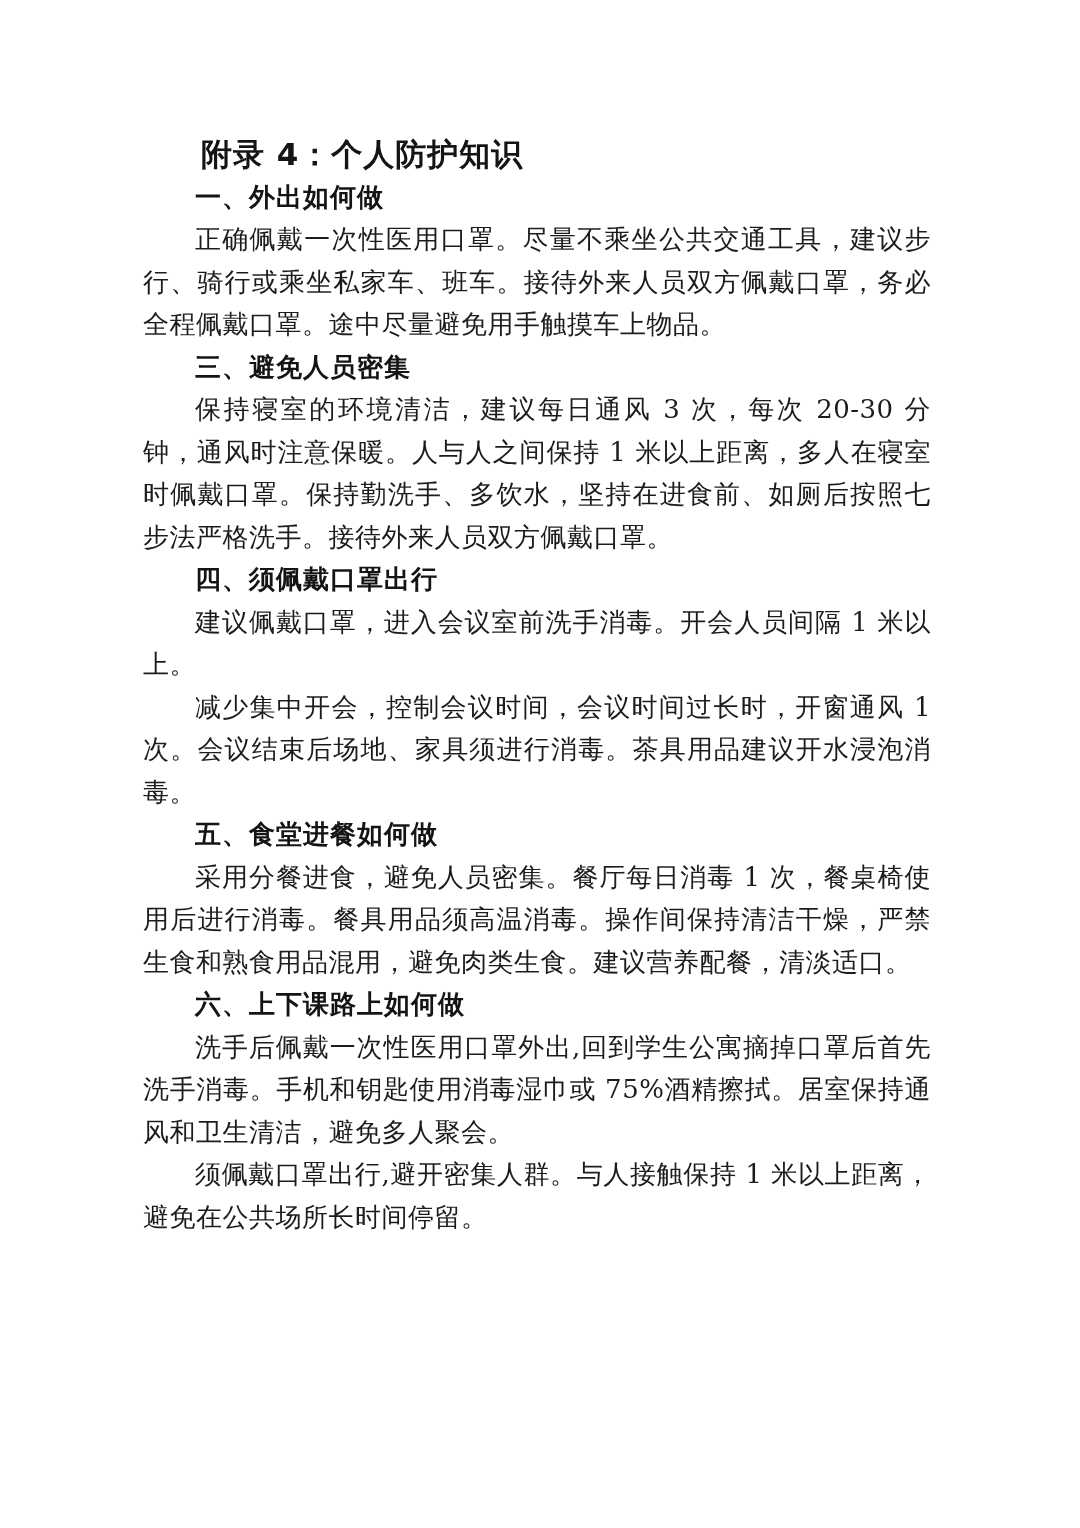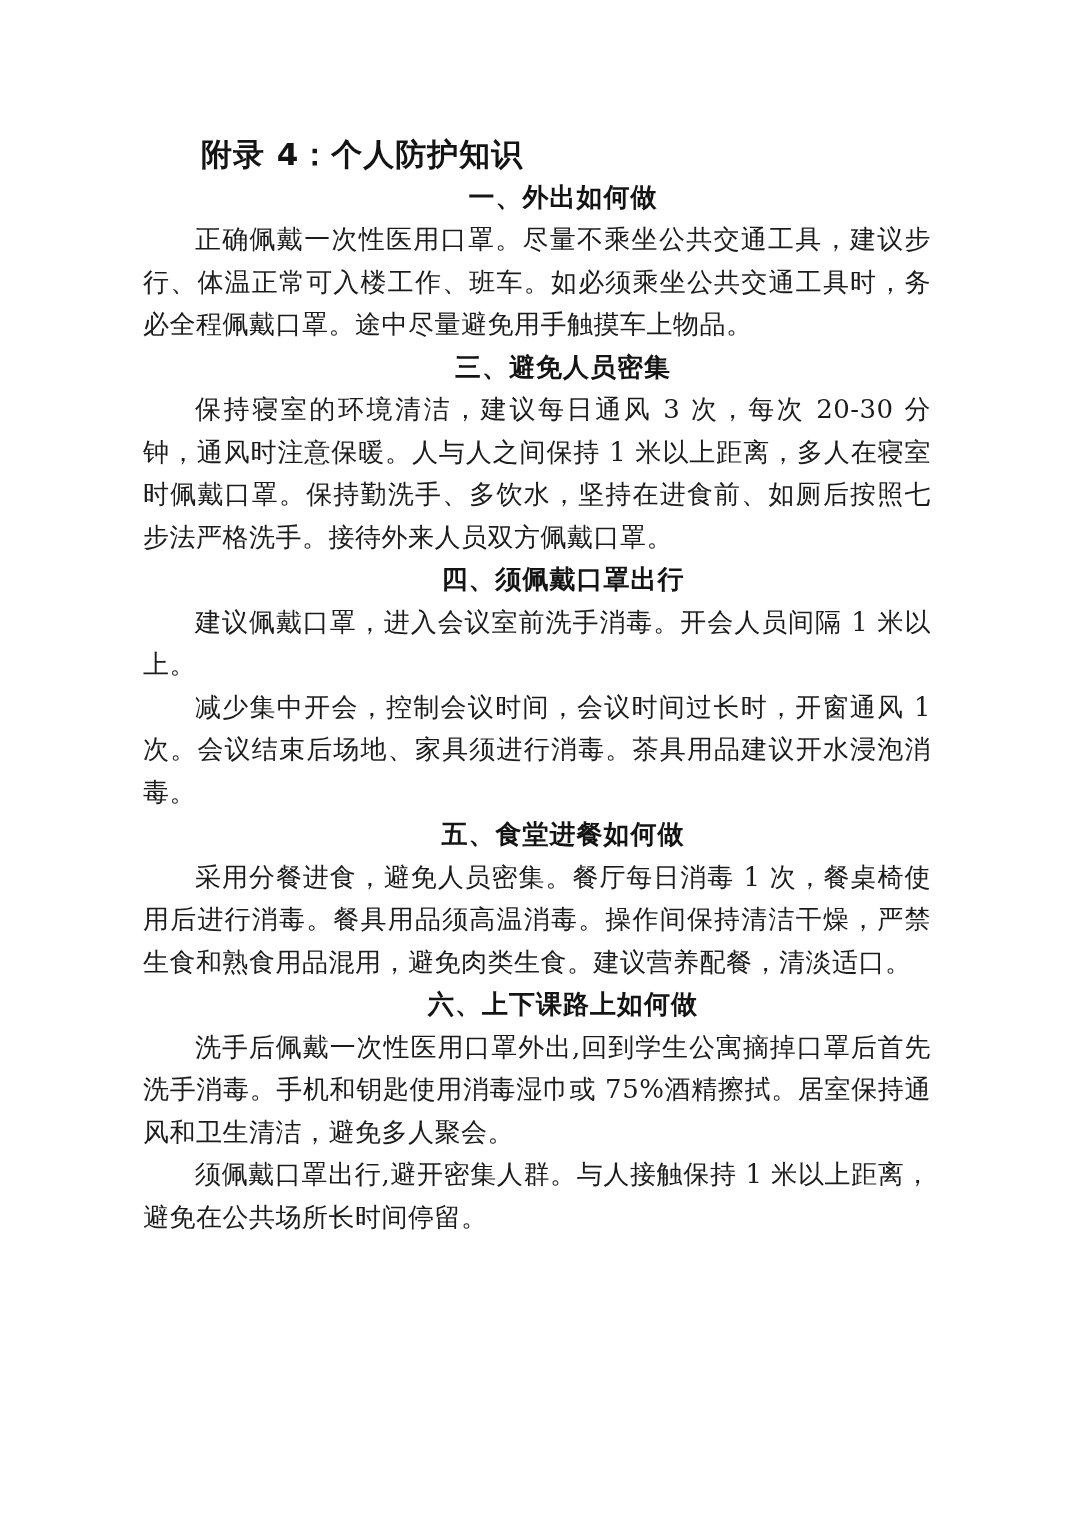--- a/index.html
+++ b/index.html
@@ -34,21 +34,20 @@
   }
   .section-heading {
     font-family: "DejaVu Sans", "Liberation Sans", sans-serif;
     font-weight: bold;
     font-size: 26px;
     line-height: 42.5px;
     padding-left: 52px;
     margin: 0;
     letter-spacing: 1px;
     color: #141414;
-    text-align: center;
   }
   .para {
     font-size: 26px;
     line-height: 42.5px;
     margin: 0;
     text-indent: 2em;
     text-align: justify;
     text-justify: inter-ideograph;
     letter-spacing: 0.5px;
     color: #1c1c1c;
@@ -88,21 +87,21 @@
 <body>
 
 <div class="page">
 
   <div class="content">
     <h1 class="doc-title">附录 4：个人防护知识</h1>
     <div id="sections-host">
     <section class="doc-section">
       <h2 class="section-heading">一、外出如何做</h2>
       <div class="section-paragraphs">
-            <p class="para">正确佩戴一次性医用口罩。尽量不乘坐公共交通工具，建议步行、体温正常可入楼工作、班车。如必须乘坐公共交通工具时，务必全程佩戴口罩。途中尽量避免用手触摸车上物品。</p>
+            <p class="para">正确佩戴一次性医用口罩。尽量不乘坐公共交通工具，建议步行、骑行或乘坐私家车、班车。接待外来人员双方佩戴口罩，务必全程佩戴口罩。途中尽量避免用手触摸车上物品。</p>
           </div>
     </section>
 
 
     <section class="doc-section">
       <h2 class="section-heading">三、避免人员密集</h2>
       <div class="section-paragraphs">
             <p class="para">保持寝室的环境清洁，建议每日通风 3 次，每次 20-30 分钟，通风时注意保暖。人与人之间保持 1 米以上距离，多人在寝室时佩戴口罩。保持勤洗手、多饮水，坚持在进食前、如厕后按照七步法严格洗手。接待外来人员双方佩戴口罩。</p>
           </div>
     </section>

